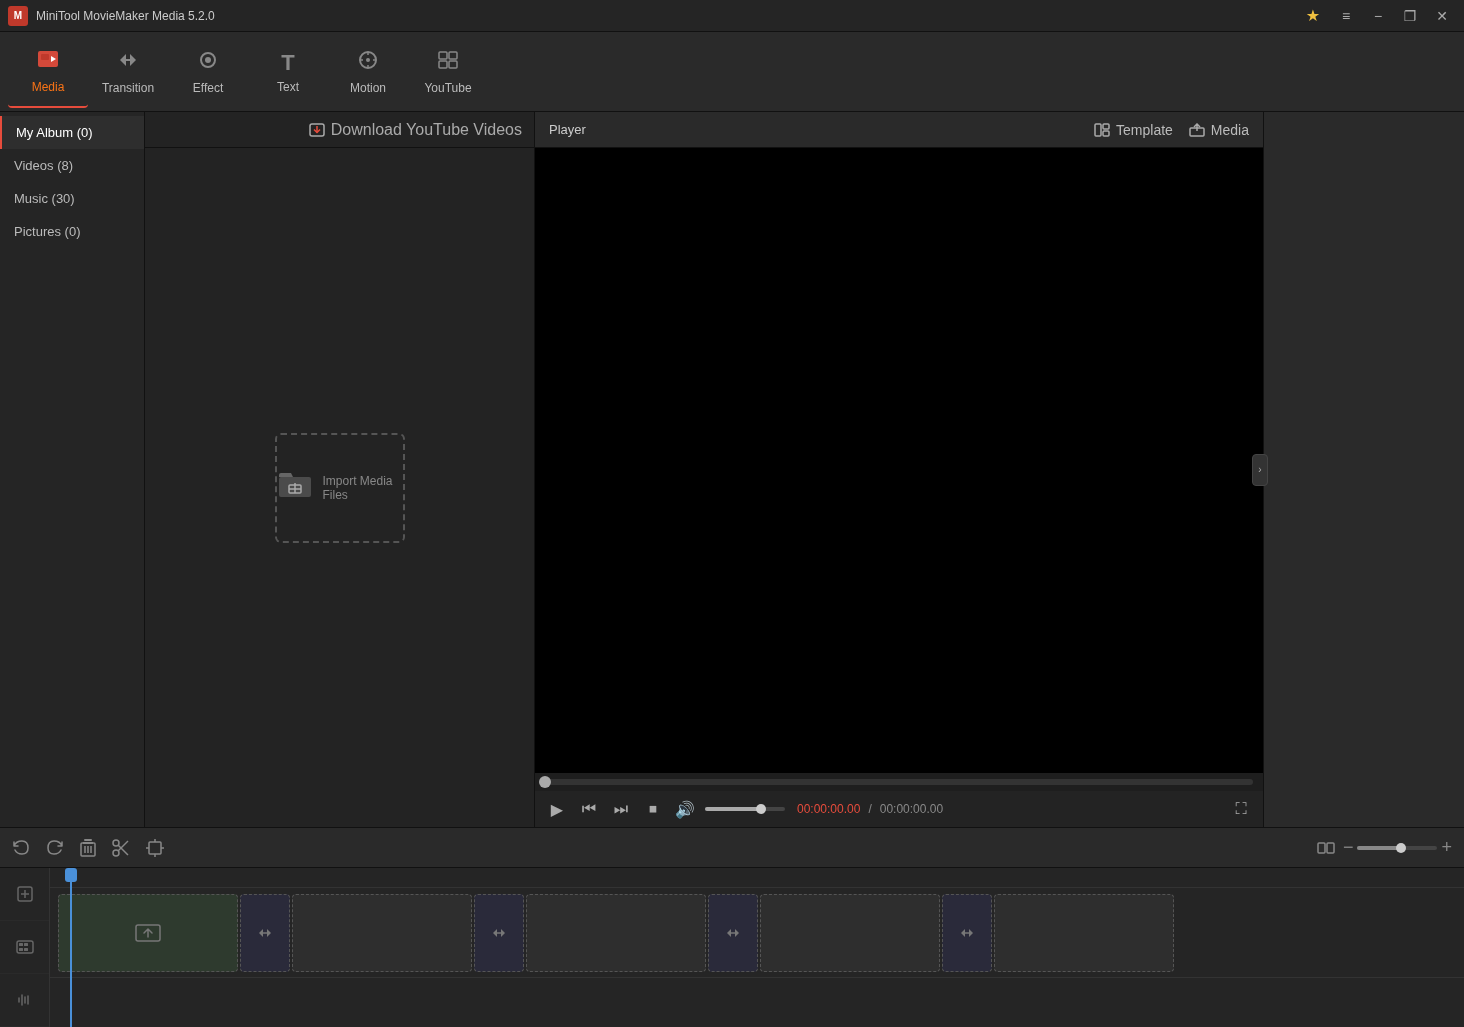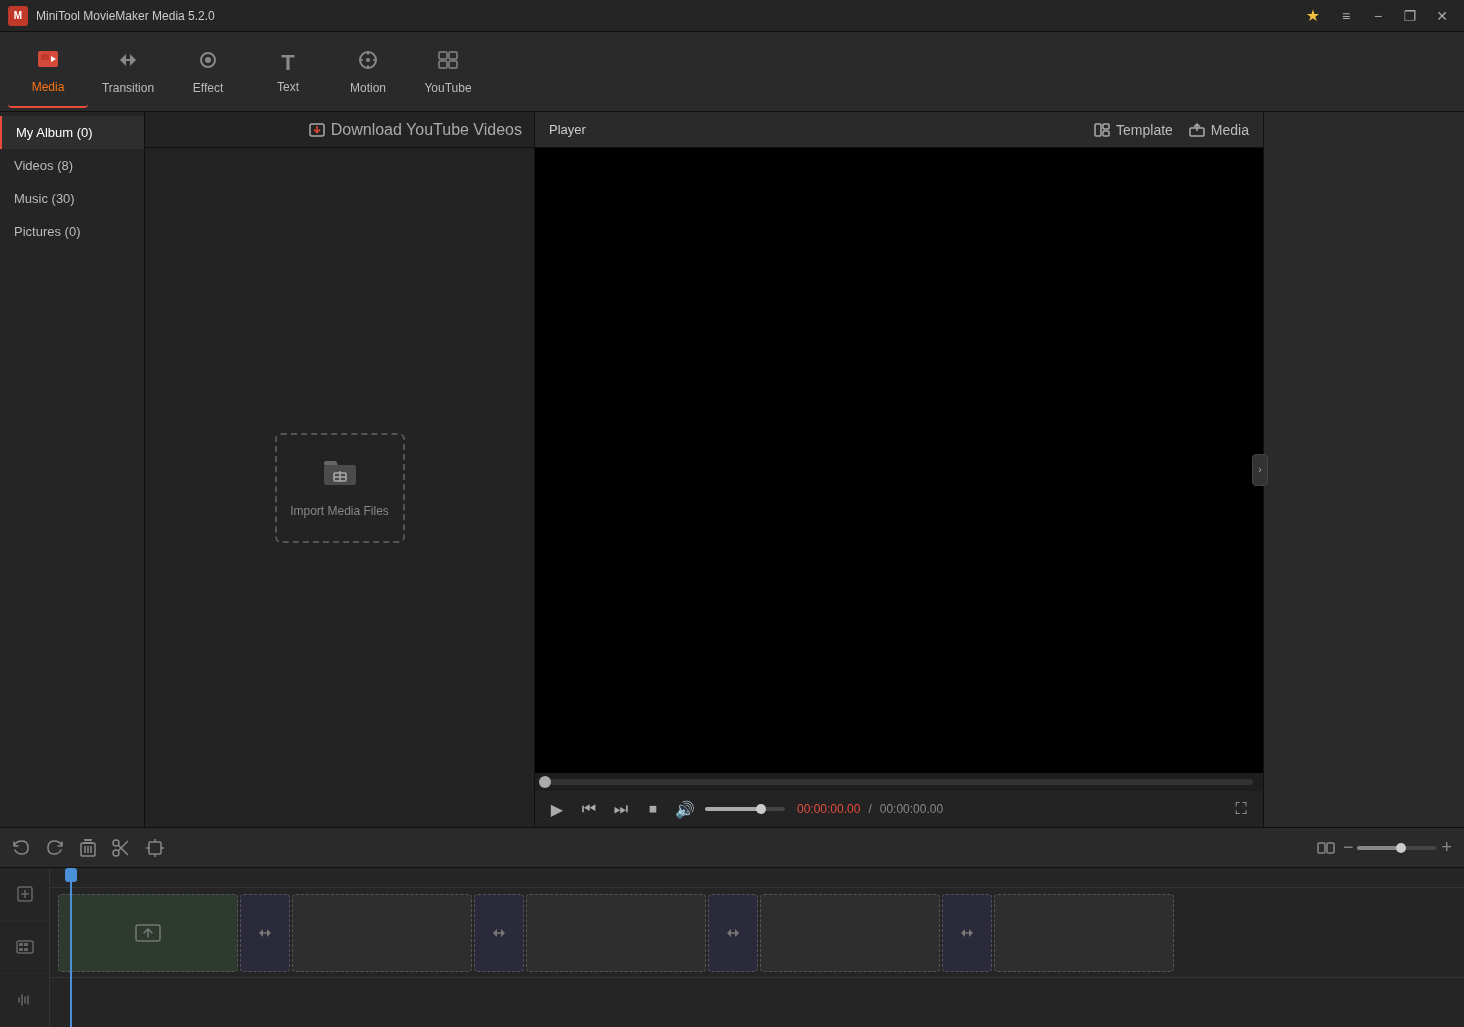--- a/index.html
+++ b/index.html
@@ -102,21 +102,21 @@
       display: flex;
       align-items: center;
       justify-content: center;
     }
     #import-box {
       width: 130px;
       height: 110px;
       border: 2px dashed #555;
       border-radius: 6px;
       display: flex;
-      flex-direction: column;
+      flex-direction: row;
       align-items: center;
       justify-content: center;
       cursor: pointer;
       gap: 10px;
       color: #888;
     }
     #import-box-icon { font-size: 28px; }
     #import-box-label { font-size: 12px; }
 
     

